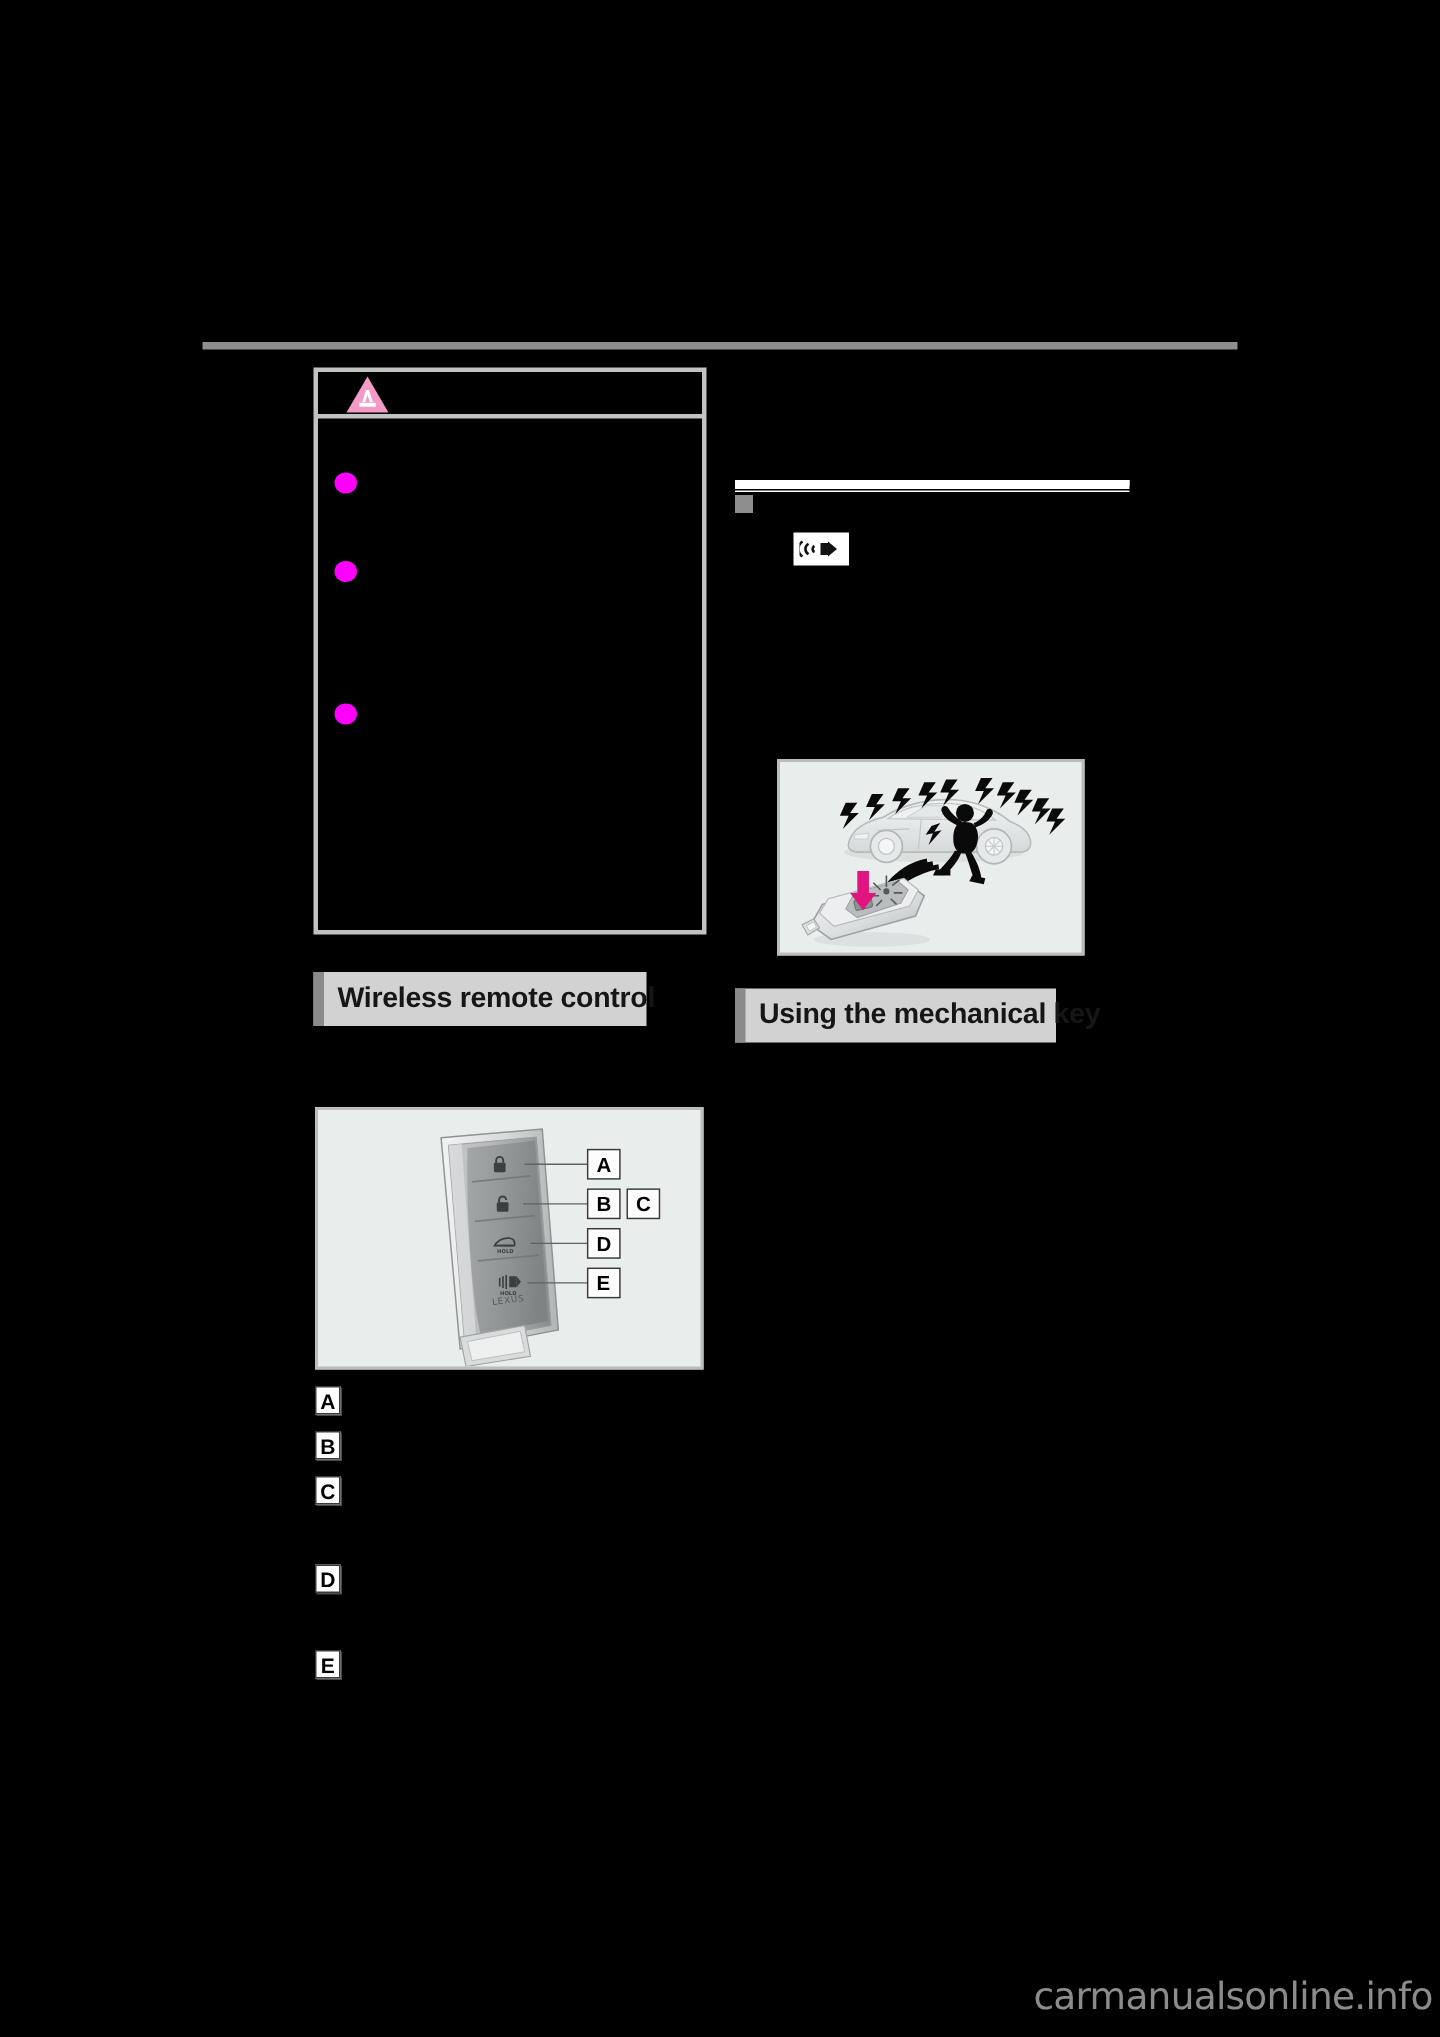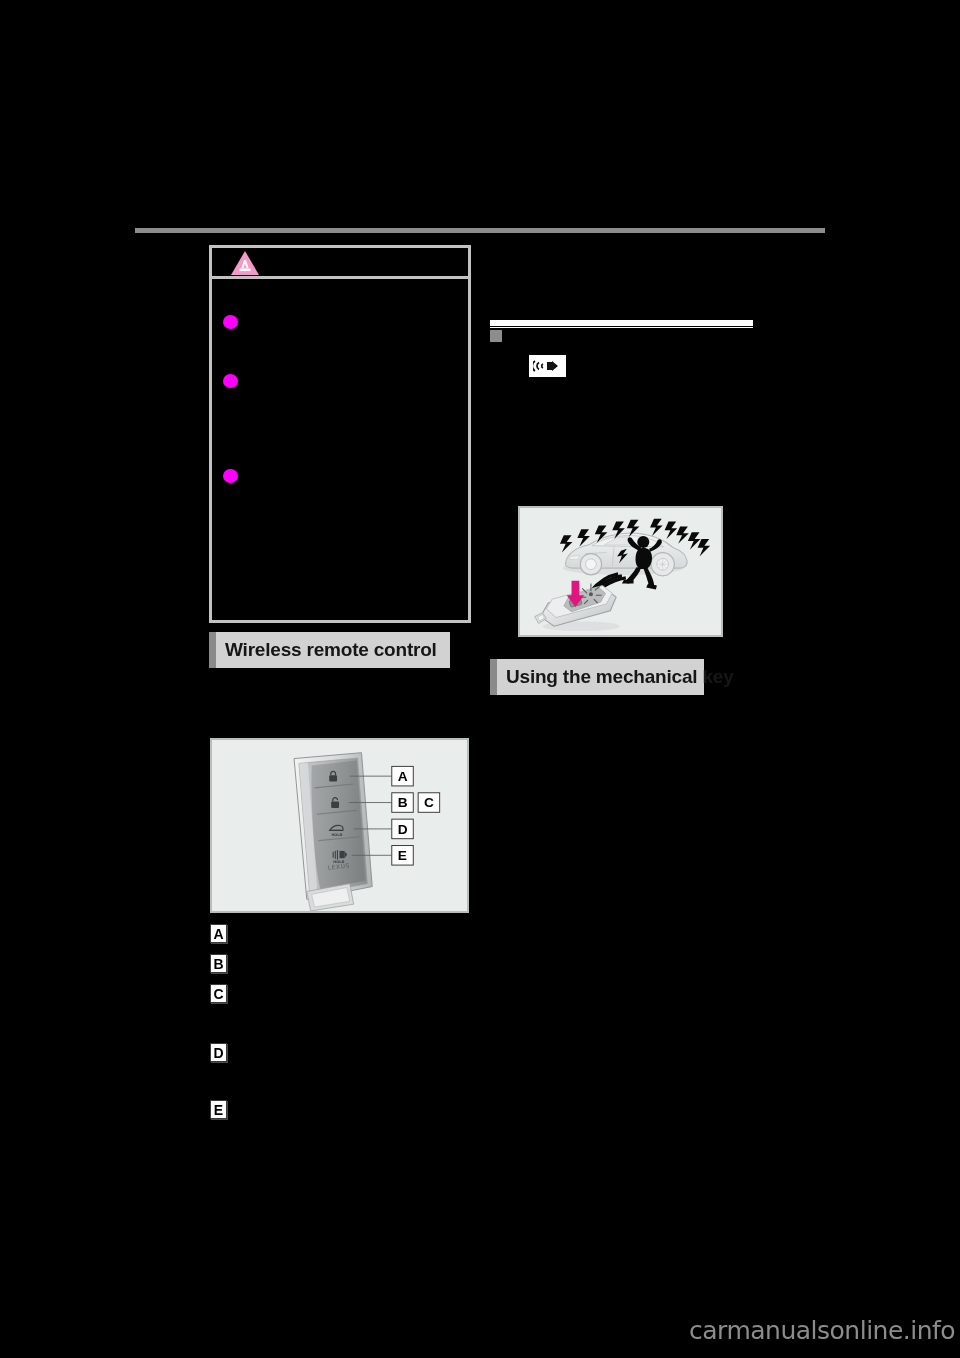--- a/index.html
+++ b/index.html
@@ -110,22 +110,22 @@
     top: 50%;
     transform: translateY(-50%);
     font-size: 19px;
     font-weight: bold;
     color: #161616;
     letter-spacing: -0.2px;
     white-space: nowrap;
   }
   #header-wireless {
     left: 209px;
-    top: 632px;
-    width: 241px;
+    top: 648px;
+    width: 222px;
   }
   #header-mechanical {
     left: 490px;
     top: 659px;
     width: 214px;
   }
 
   
   .sub-rule {
     position: absolute;

